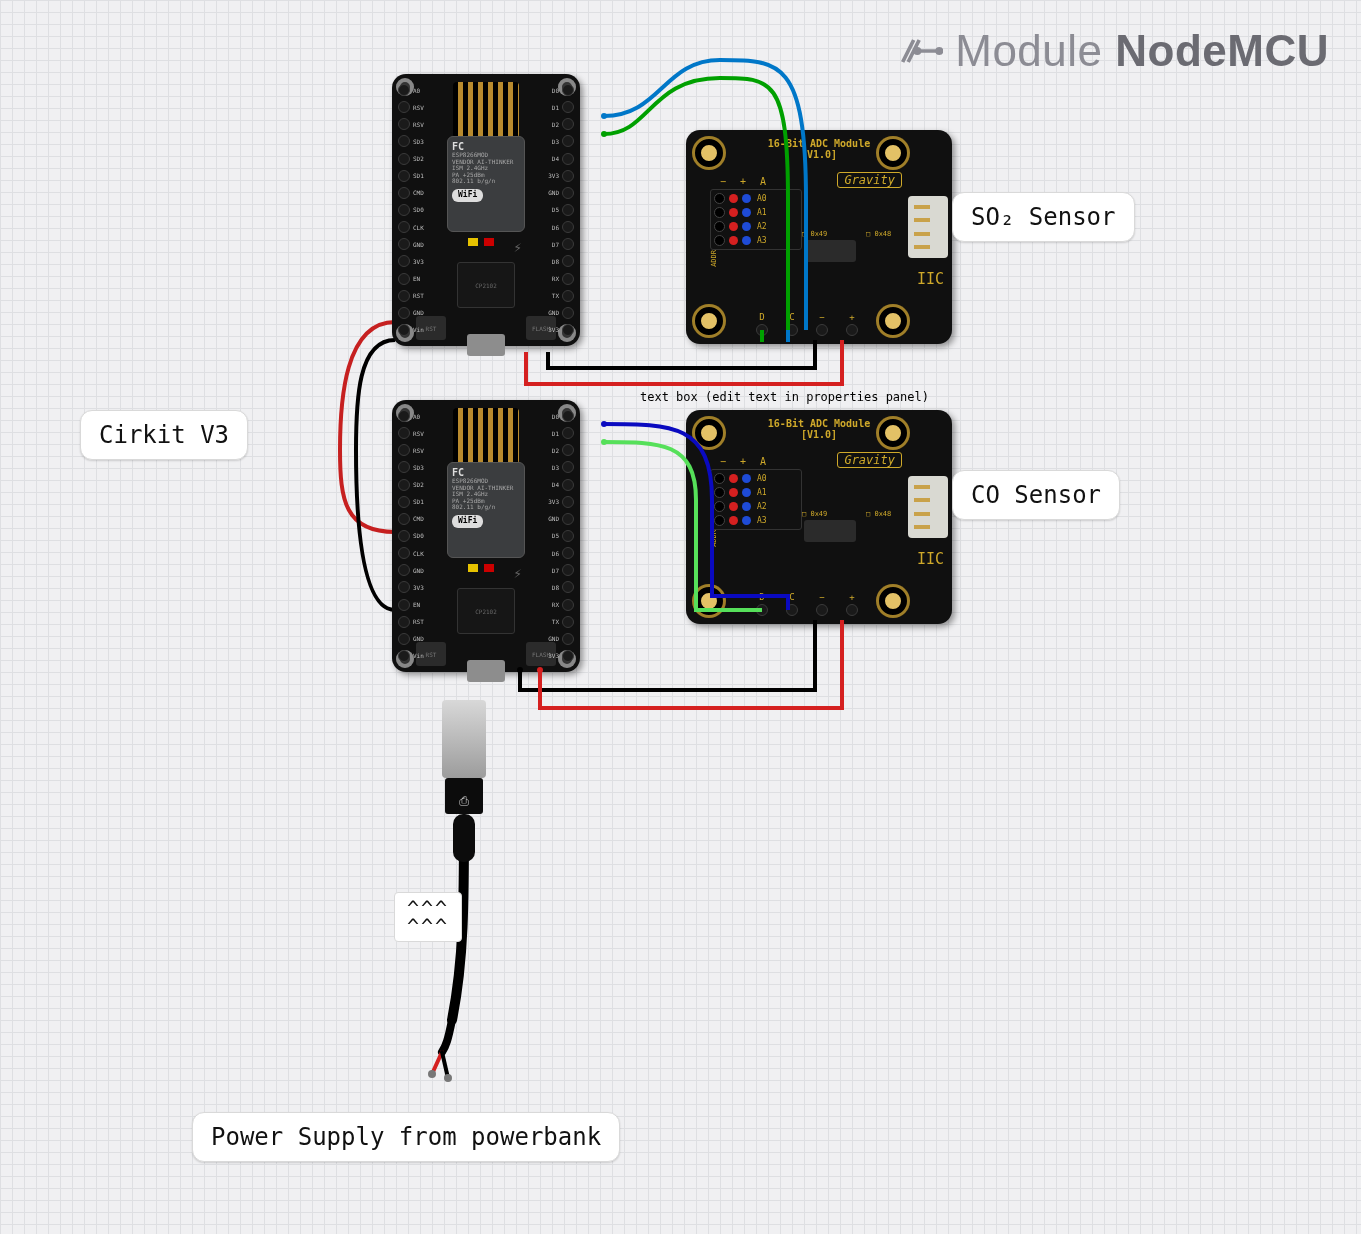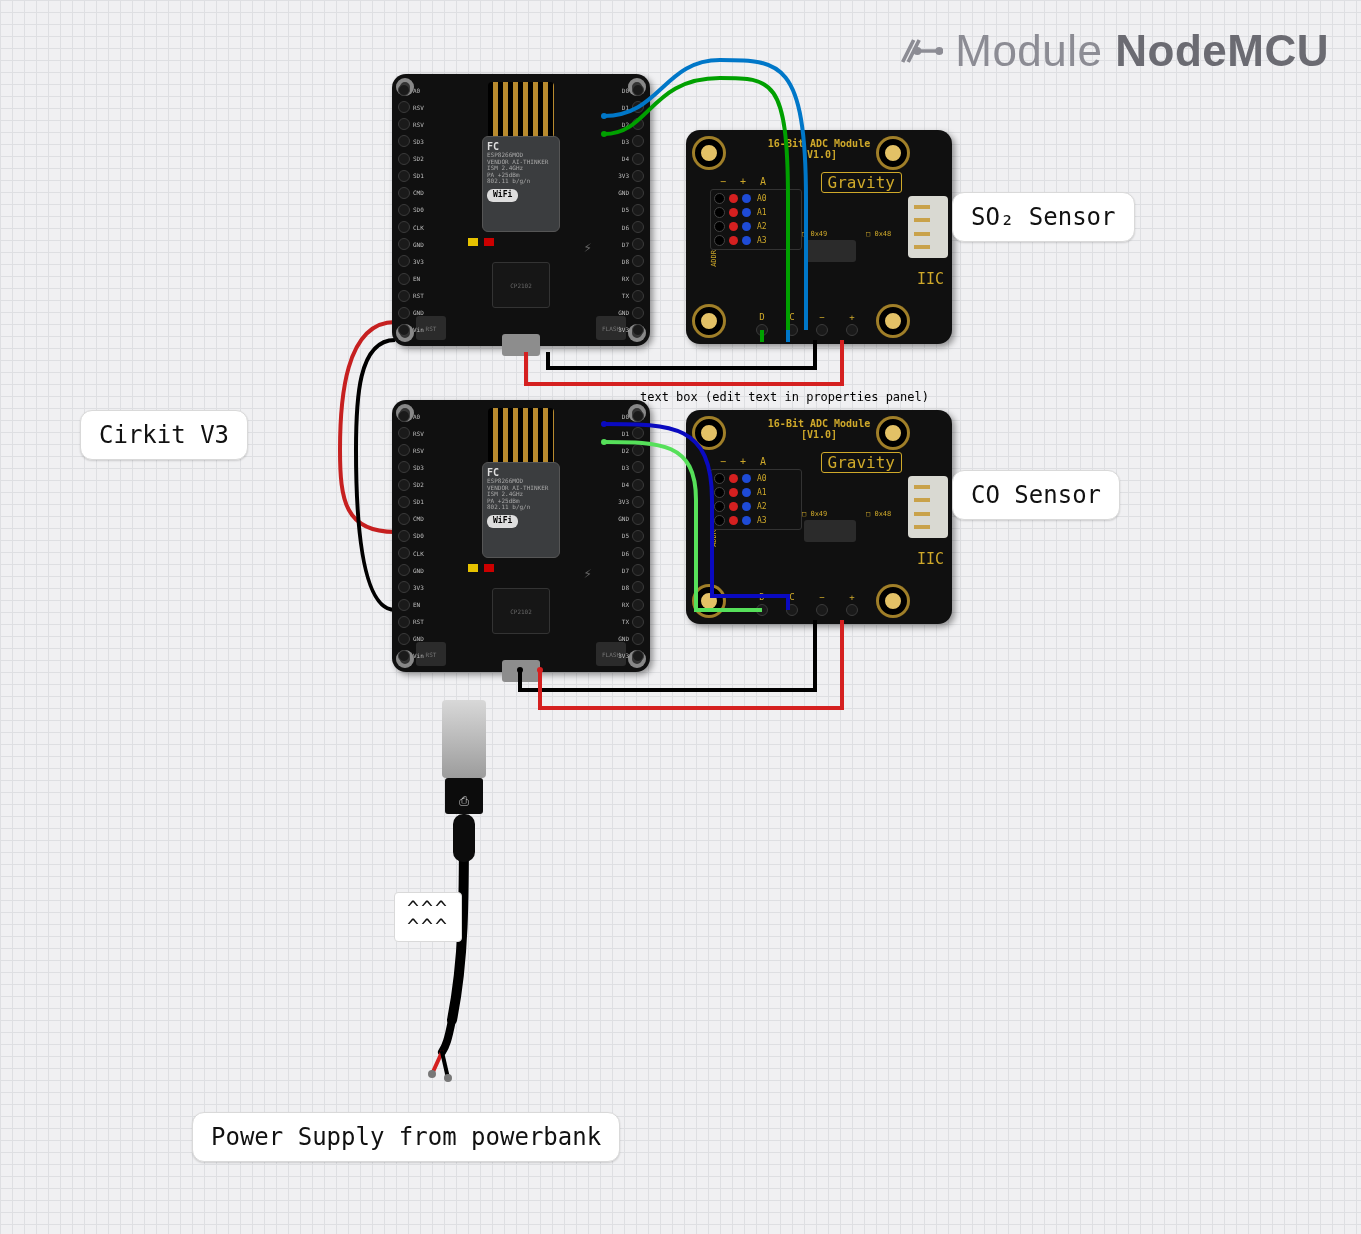--- a/index.html
+++ b/index.html
@@ -32,21 +32,21 @@
     font-size:44px;font-weight:300;letter-spacing:.5px;
   }
   .brand b{color:#6b6b72;font-weight:600;}
   .brand svg{width:44px;height:44px;stroke:#8c8c94;}
   
   .board{
     position:absolute;background:#101010;border-radius:14px;
     box-shadow:3px 3px 6px rgba(0,0,0,.4);
   }
   
-  .mcu{width:258px;height:272px;}
+  .mcu{width:188px;height:272px;}
   .mcu .antenna{position:absolute;top:8px;left:50%;transform:translateX(-50%);
     width:66px;height:56px;background:#b88a2e;border-radius:4px;
     background-image:repeating-linear-gradient(90deg,#000 0 5px,#b88a2e 5px 10px);
   }
   .mcu .shield{position:absolute;top:62px;left:50%;transform:translateX(-50%);
     width:78px;height:96px;background:#3b3d3f;border:1px solid #555;border-radius:6px;
     font-size:6px;color:#a7a7a7;line-height:1.1;padding:4px;box-sizing:border-box;
   }
   .mcu .shield .fcc{font-size:10px;font-weight:bold;color:#ddd;}
   .mcu .shield .wifi{display:inline-block;background:#ddd;color:#000;
@@ -76,21 +76,21 @@
     border-radius:50%;}
   .mcu .pin .lbl{font-size:6px;color:#bfbfbf;white-space:nowrap;}
   
   .adc{width:266px;height:200px;}
   .adc .screw{position:absolute;width:34px;height:34px;border-radius:50%;
     background:radial-gradient(circle,#e3c166 0 55%,#876a1f 60% 100%);
     box-shadow:inset 0 0 0 3px #a07f29, inset 0 0 0 9px #000;}
   .adc .title{position:absolute;top:8px;left:50%;transform:translateX(-50%);
     color:#cfa92a;font-size:10px;font-weight:bold;text-align:center;line-height:1.1;}
   .adc .gravity{position:absolute;top:42px;right:50px;color:#cfa92a;
-    font-size:16px;border:1px solid #cfa92a;border-radius:3px;
+    font-size:12px;font-style:italic;border:1px solid #cfa92a;border-radius:3px;
     padding:0 6px;}
   .adc .hdr{position:absolute;top:46px;left:24px;width:92px;}
   .adc .hdr .toprow{display:flex;gap:14px;font-size:10px;color:#cfa92a;
     padding-left:10px;margin-bottom:2px;}
   .adc .hdr .block{background:#111;border:1px solid #333;border-radius:3px;
     padding:3px;display:flex;flex-direction:column;gap:3px;}
   .adc .hdr .r{display:flex;align-items:center;gap:4px;}
   .adc .hdr .dot{width:9px;height:9px;border-radius:50%;}
   .adc .hdr .black{background:#000;border:1px solid #444;}
   .adc .hdr .red{background:#d52020;}

